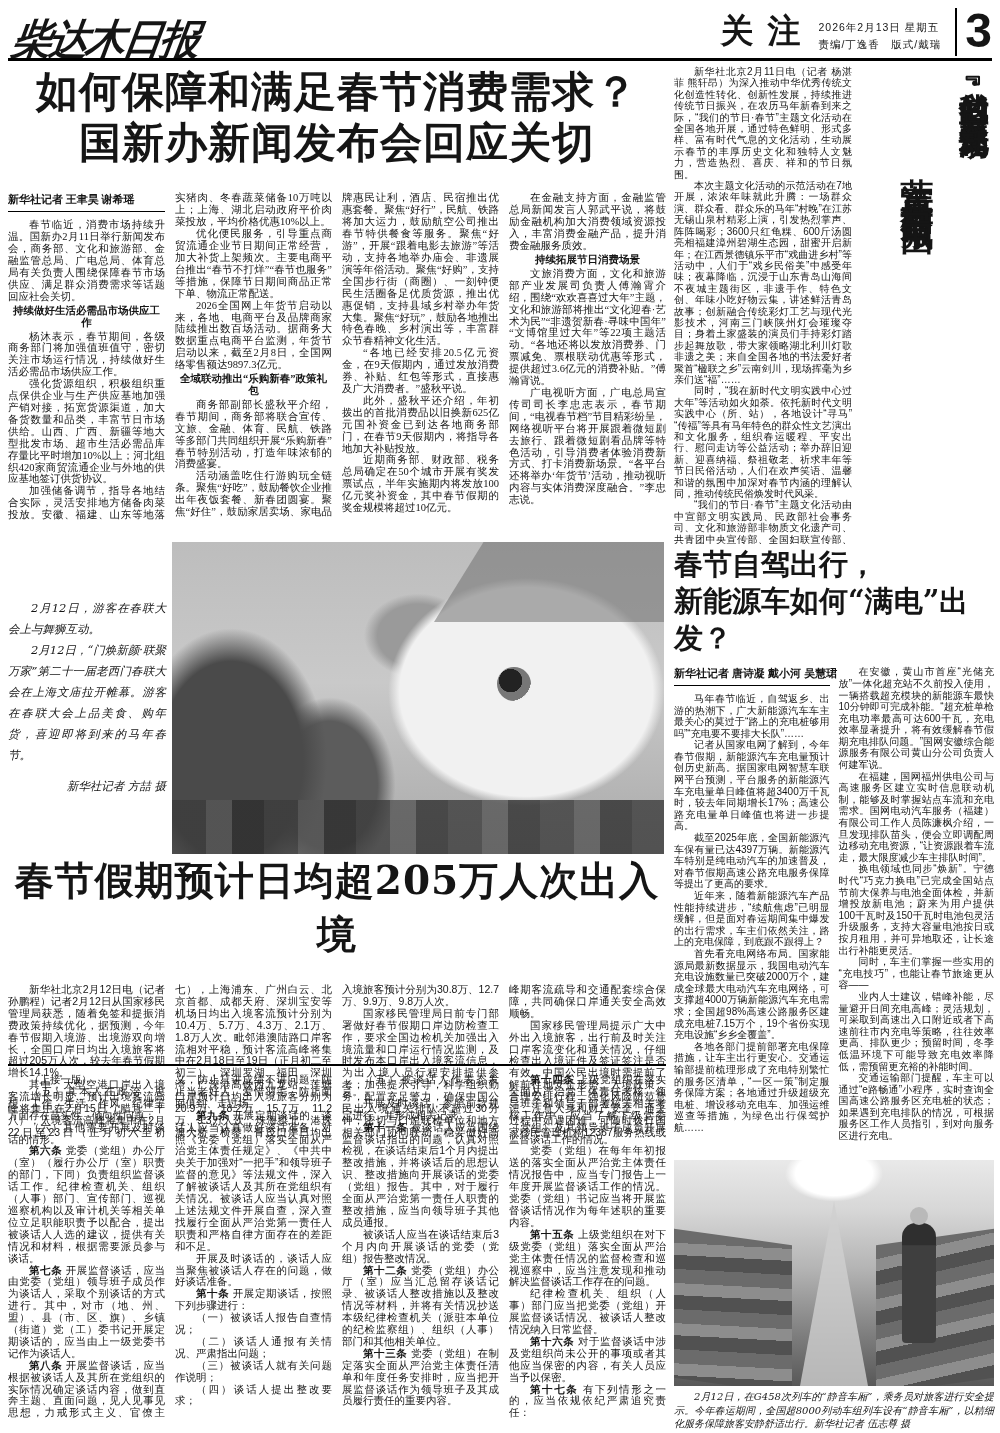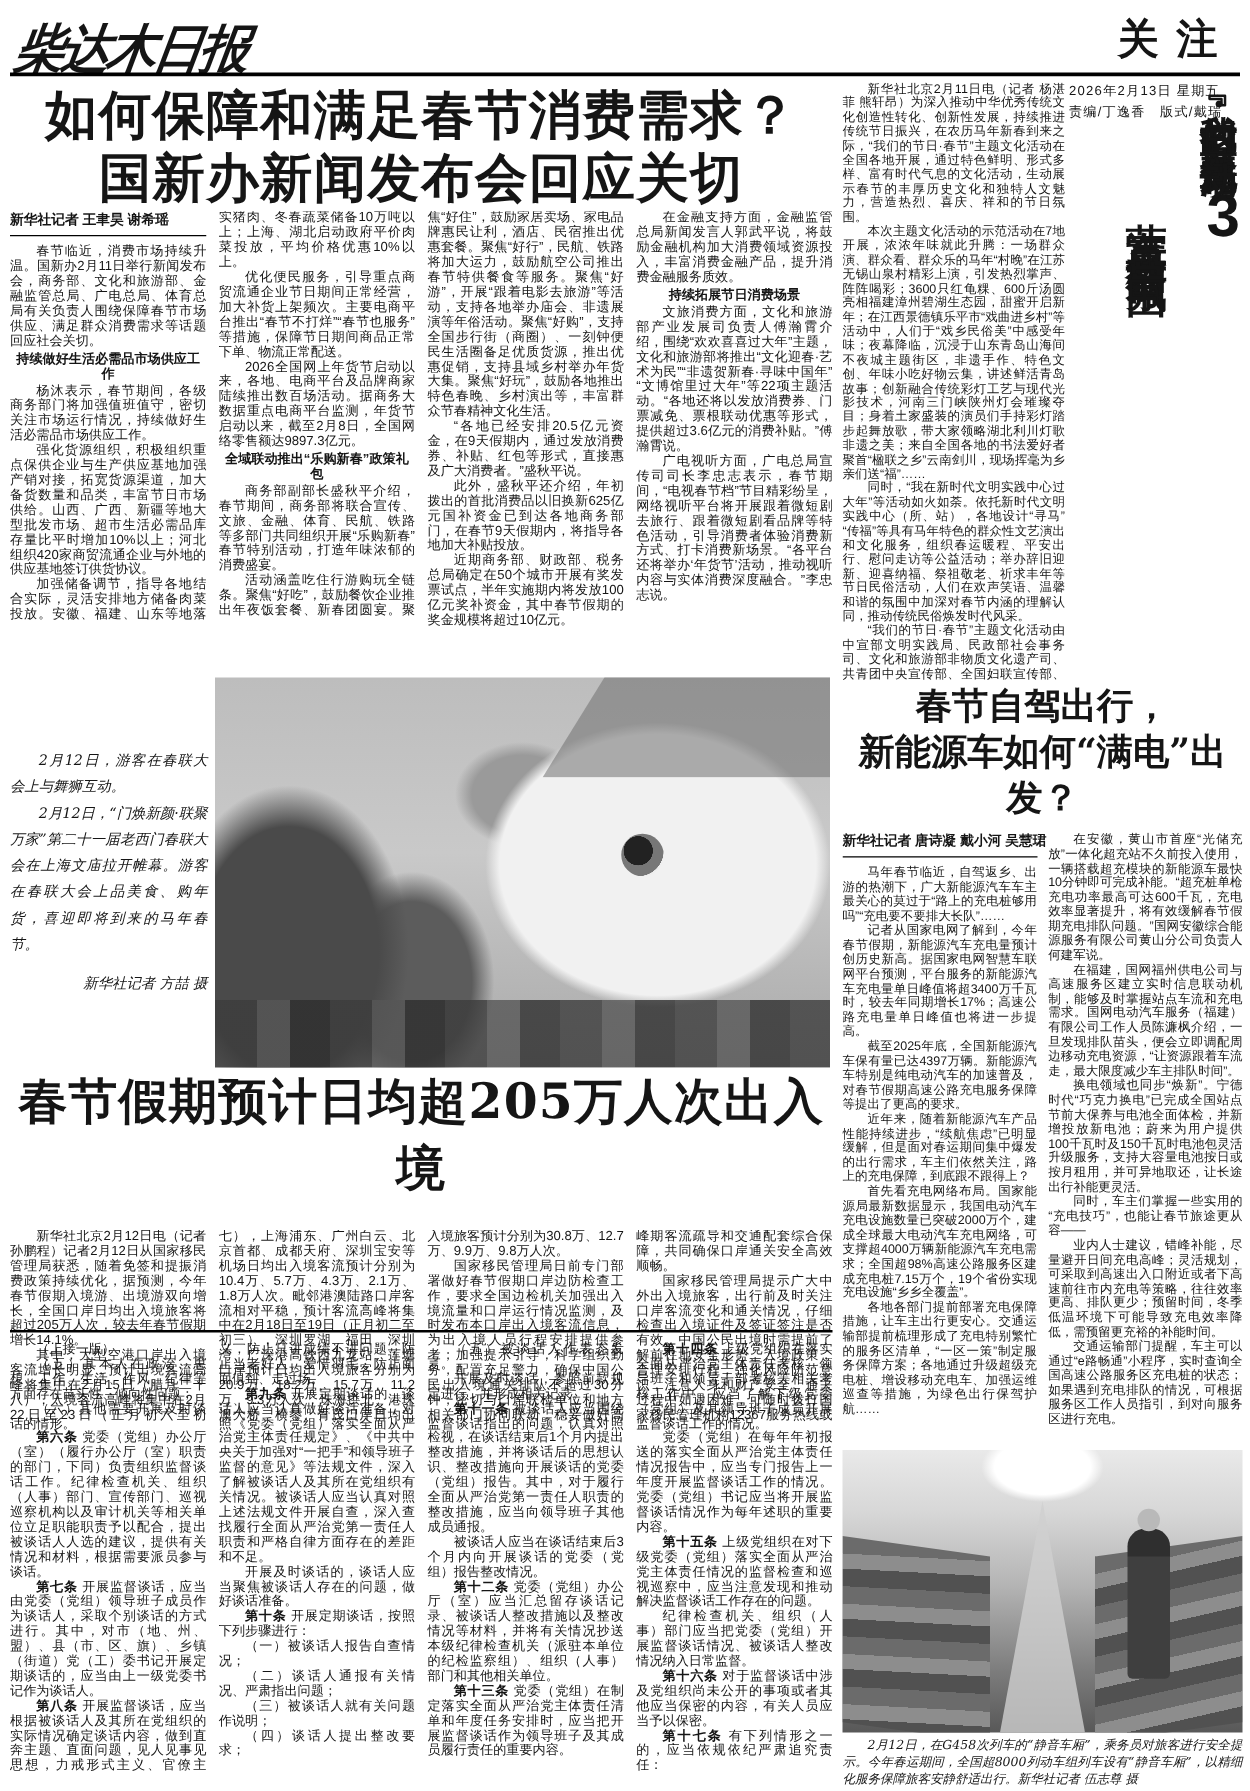--- a/index.html
+++ b/index.html
@@ -3,36 +3,36 @@
 <meta charset="utf-8">
 <style>
   html,body{margin:0;padding:0;background:#f2f2ee;}
   body{font-family:"Liberation Sans",sans-serif;color:#151515;}
   .page{position:relative;width:1000px;height:1433px;background:#ffffff;margin:0 auto;overflow:hidden;}
 
   
   .masthead{position:absolute;left:10px;top:4px;right:8px;height:52px;}
   .mast-logo{position:absolute;left:2px;top:8px;font-family:"DejaVu Serif",serif;font-weight:900;font-style:italic;
     font-size:40px;letter-spacing:-3px;transform:skewX(-8deg) scaleY(1.05);white-space:nowrap;}
-  .mast-right{position:absolute;right:0;top:2px;display:flex;align-items:flex-end;flex-direction:column;}
+  .mast-right{position:absolute;right:0;top:2px;display:flex;align-items:center;}
   .section-title{font-family:"DejaVu Serif",serif;font-weight:900;font-size:33px;letter-spacing:14px;line-height:50px;margin-right:4px;}
   .mast-info{margin:9px 14px 0 0;font-size:10.5px;line-height:17px;letter-spacing:1px;white-space:nowrap;}
   .mast-divider{width:2px;height:48px;background:#000;margin:2px 8px 0 0;}
   .page-num{font-size:48px;font-weight:bold;line-height:50px;font-family:"Liberation Sans",sans-serif;}
   .rule-top{position:absolute;left:8px;right:8px;top:58px;height:3px;background:#000;}
 
   
   .colbody p{margin:0;text-indent:2em;text-align:justify;}
   .colbody p.subhead{text-align:center;font-weight:bold;text-indent:0;margin:2px 0;}
   .byline{font-weight:bold;font-size:11px;padding:2px 0 5px 0;border-bottom:1px solid #000;margin-bottom:7px;white-space:nowrap;}
 
   
   .main-story{position:absolute;left:8px;top:66px;width:658px;}
   .main-headline{font-family:"DejaVu Serif",serif;font-weight:900;font-size:42px;line-height:1.22;text-align:center;letter-spacing:1px;}
-  .main-body{margin-top:1px;height:358px;column-count:4;column-gap:10px;overflow:hidden;font-size:10.5px;line-height:11.9px;}
+  .main-body{margin-top:24px;height:358px;column-count:4;column-gap:10px;overflow:hidden;font-size:10.5px;line-height:11.9px;font-family:Liberation Serif, serif;}
 
   
   .festival-story{position:absolute;left:674px;top:66px;width:320px;height:478px;}
   .festival-text{position:absolute;left:0;top:0;width:178px;height:478px;overflow:hidden;font-size:10px;line-height:11.4px;}
   .festival-text p{margin:0;text-indent:2em;text-align:justify;}
   .vheads{position:absolute;right:0;top:0;height:478px;writing-mode:vertical-rl;}
   .vh-main{font-family:"DejaVu Serif",serif;font-weight:900;font-size:30px;letter-spacing:2px;margin-left:14px;}
   .vh-sub{font-family:"DejaVu Serif",serif;font-weight:900;font-size:33px;letter-spacing:5px;padding-top:86px;}
 
   
@@ -50,21 +50,21 @@
       linear-gradient(180deg,#bdbdbd 0%,#c9c9c9 45%,#a9a9a9 100%);}
   .photo-main .eave{position:absolute;right:-30px;top:-40px;width:260px;height:120px;background:#6f6f6f;
     clip-path:polygon(0 100%,20% 30%,100% 0,100% 100%);opacity:.55;}
   .photo-main .lion-eye{position:absolute;left:66%;top:40%;width:34px;height:34px;border-radius:50%;
     background:radial-gradient(circle at 40% 40%,#222 0 40%,#777 41% 70%,#eee 71%);}
   .photo-main .crowd{position:absolute;left:0;bottom:0;width:100%;height:54px;
     background:repeating-linear-gradient(90deg,#3c3c3c 0 34px,#565656 34px 60px,#2e2e2e 60px 92px);opacity:.8;}
 
   
   .ev-story{position:absolute;left:674px;top:546px;width:320px;}
-  .ev-headline{font-family:"DejaVu Serif",serif;font-weight:900;font-size:29px;line-height:1.28;text-align:center;letter-spacing:0px;}
+  .ev-headline{font-family:"DejaVu Serif",serif;font-weight:900;font-size:29px;line-height:1.28;text-align:left;letter-spacing:0px;}
   .ev-body{margin-top:9px;height:498px;column-count:2;column-gap:9px;overflow:hidden;font-size:10px;line-height:11.6px;}
 
   
   .border-story{position:absolute;left:8px;top:854px;width:658px;}
   .border-headline{font-family:"DejaVu Serif",serif;font-weight:900;font-size:39px;text-align:center;letter-spacing:1px;}
   .border-body{margin-top:22px;height:158px;column-count:4;column-gap:10px;overflow:hidden;font-size:10.5px;line-height:11.9px;}
 
   .rule-mid{position:absolute;left:8px;top:1064px;width:658px;height:2px;background:#000;}
 
   

